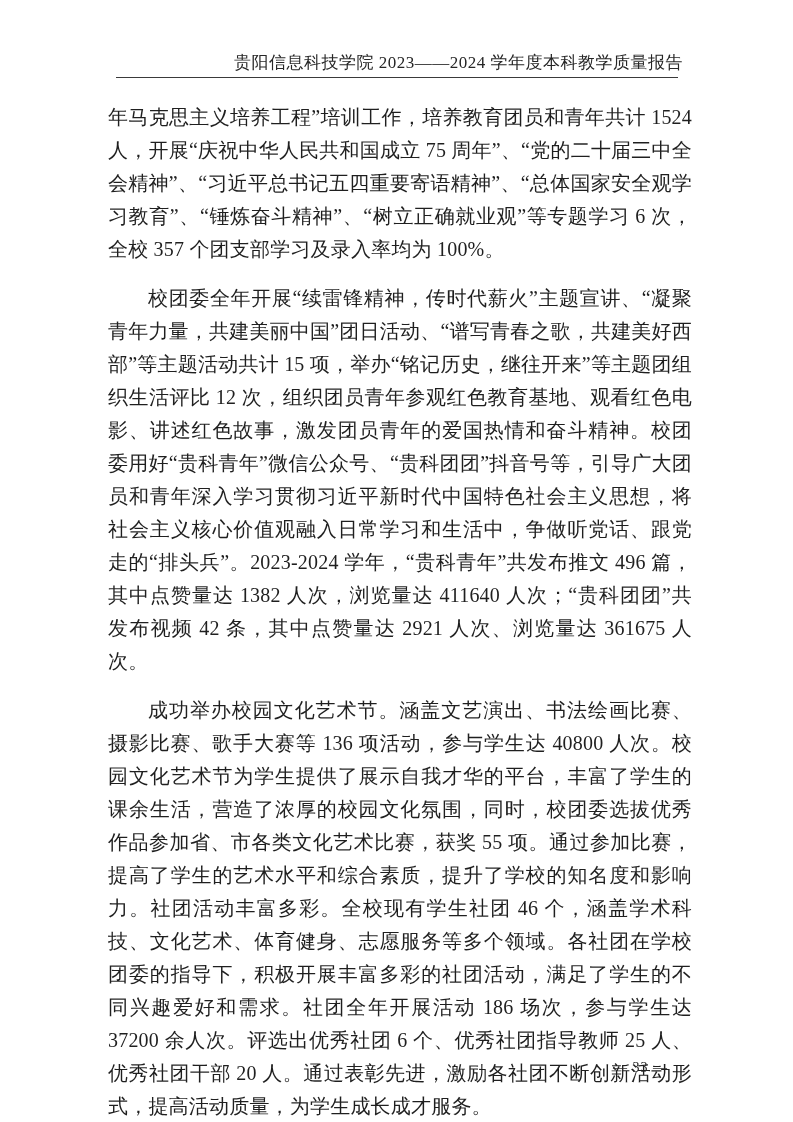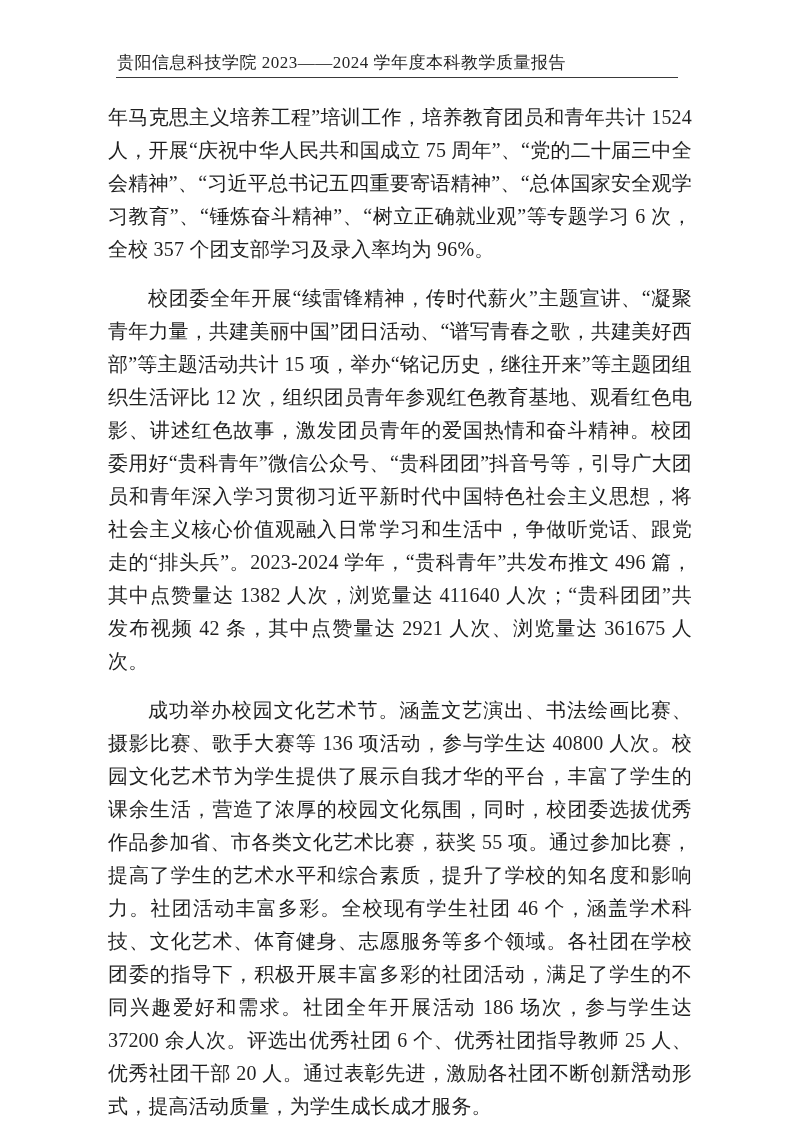--- a/index.html
+++ b/index.html
@@ -17,21 +17,21 @@
   }
   .page {
     position: absolute;
     inset: 0;
   }
   .page-header {
     position: absolute;
     top: 52px;
     left: 0;
     width: 683px;
-    text-align: center;
+    text-align: right;
     font-size: 17px;
     line-height: 21px;
     letter-spacing: 0.5px;
     color: #262626;
   }
   .header-rule {
     position: absolute;
     top: 77px;
     left: 116px;
     width: 562px;
@@ -78,21 +78,21 @@
 </head>
 <body>
 
 <div class="page">
 
   <div class="page-header">贵阳信息科技学院 2023——2024 学年度本科教学质量报告</div>
 
   <div class="header-rule"></div>
 
   <div class="body-text">
-    <p class="para">年马克思主义培养工程”培训工作，培养教育团员和青年共计 1524 人，开展“庆祝中华人民共和国成立 75 周年”、“党的二十届三中全会精神”、“习近平总书记五四重要寄语精神”、“总体国家安全观学习教育”、“锤炼奋斗精神”、“树立正确就业观”等专题学习 6 次，全校 357 个团支部学习及录入率均为 96%。</p>
+    <p class="para">年马克思主义培养工程”培训工作，培养教育团员和青年共计 1524 人，开展“庆祝中华人民共和国成立 75 周年”、“党的二十届三中全会精神”、“习近平总书记五四重要寄语精神”、“总体国家安全观学习教育”、“锤炼奋斗精神”、“树立正确就业观”等专题学习 6 次，全校 357 个团支部学习及录入率均为 100%。</p>
     <p class="para indent">校团委全年开展“续雷锋精神，传时代薪火”主题宣讲、“凝聚青年力量，共建美丽中国”团日活动、“谱写青春之歌，共建美好西部”等主题活动共计 15 项，举办“铭记历史，继往开来”等主题团组织生活评比 12 次，组织团员青年参观红色教育基地、观看红色电影、讲述红色故事，激发团员青年的爱国热情和奋斗精神。校团委用好“贵科青年”微信公众号、“贵科团团”抖音号等，引导广大团员和青年深入学习贯彻习近平新时代中国特色社会主义思想，将社会主义核心价值观融入日常学习和生活中，争做听党话、跟党走的“排头兵”。2023-2024 学年，“贵科青年”共发布推文 496 篇，其中点赞量达 1382 人次，浏览量达 411640 人次；“贵科团团”共发布视频 42 条，其中点赞量达 2921 人次、浏览量达 361675 人次。</p>
     <p class="para indent">成功举办校园文化艺术节。涵盖文艺演出、书法绘画比赛、摄影比赛、歌手大赛等 136 项活动，参与学生达 40800 人次。校园文化艺术节为学生提供了展示自我才华的平台，丰富了学生的课余生活，营造了浓厚的校园文化氛围，同时，校团委选拔优秀作品参加省、市各类文化艺术比赛，获奖 55 项。通过参加比赛，提高了学生的艺术水平和综合素质，提升了学校的知名度和影响力。社团活动丰富多彩。全校现有学生社团 46 个，涵盖学术科技、文化艺术、体育健身、志愿服务等多个领域。各社团在学校团委的指导下，积极开展丰富多彩的社团活动，满足了学生的不同兴趣爱好和需求。社团全年开展活动 186 场次，参与学生达 37200 余人次。评选出优秀社团 6 个、优秀社团指导教师 25 人、优秀社团干部 20 人。通过表彰先进，激励各社团不断创新活动形式，提高活动质量，为学生成长成才服务。</p>
     <p class="para indent">校团委积极动员团员青年开展 2024 年全国大中专学生“三下乡”社会实践活动，组建实践队伍 10 支，参与师生 600 余人。此外，还不定期组织学生实践团队深入农村、社区、企业等开展调研、支教、志愿服务等，取得了良好的社会效果。通过社会实践活动，增强了学生的社会责任感和实践能力，培养了学生的</p>
   </div>
 
   <div class="page-footer">
     <div class="page-number">— 33 —</div>
   </div>
 
 </div>

